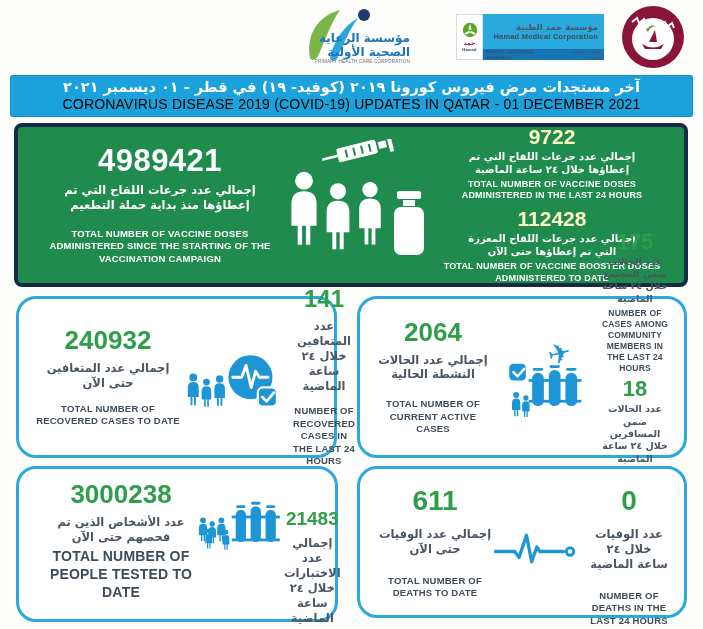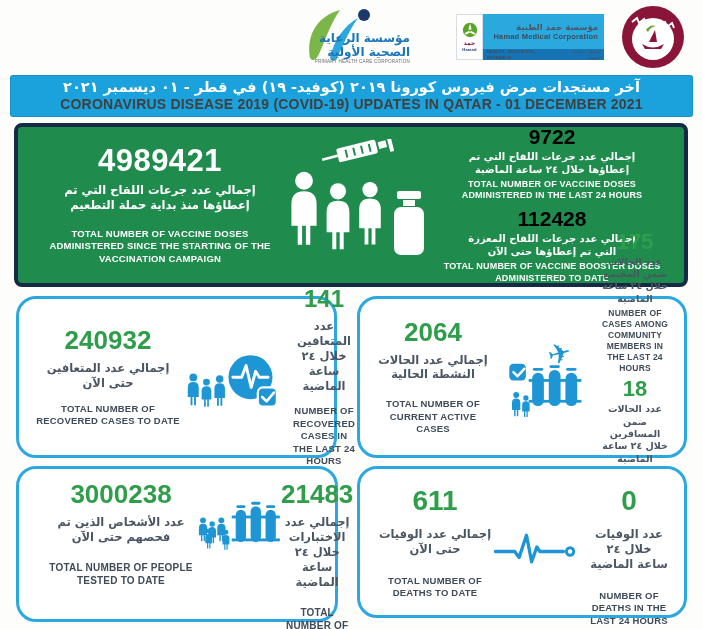--- a/index.html
+++ b/index.html
@@ -25,39 +25,39 @@
   .hmc-top .en { font-size:7.5px; font-weight:bold; line-height:1.2; }
   .hmc-strip { height:11px; background:#1674b4; color:#fff; display:flex; align-items:center; justify-content:space-between; padding:0 4px; }
   .hmc-strip .en { font-size:4px; letter-spacing:.2px; }
   .hmc-strip .ar { font-family:"DejaVu Sans",sans-serif; font-size:4.5px; direction:rtl; }
 
   .moph { position:absolute; left:616px; top:4px; width:74px; height:66px; }
 
   
   .banner { position:absolute; left:10px; top:75px; width:683px; height:42px; background:#1ba2dc; border-radius:3px; display:flex; flex-direction:column; align-items:center; justify-content:center; gap:1px; box-shadow:inset 0 0 0 1px rgba(0,60,90,.15); }
   .banner .ar { font-family:"DejaVu Sans",sans-serif; direction:rtl; color:#fff; font-weight:bold; font-size:14.5px; line-height:1.1; }
-  .banner .en { color:#404040; font-weight:bold; font-size:14px; letter-spacing:.2px; line-height:1.1; }
+  .banner .en { color:#000000; font-weight:normal; font-size:14px; letter-spacing:.2px; line-height:1.1; }
 
   
   .panel { position:absolute; background:#fff; border:3px solid #2ba8df; border-radius:20px; }
   .green-panel { position:absolute; left:14px; top:123px; width:674px; height:164px; background:#1f8c4d; border:4px solid #152a45; border-radius:8px; display:flex; align-items:center; padding:6px 16px; }
 
   .num { font-weight:bold; color:#2f9e4b; line-height:1; }
   .ar { font-family:"DejaVu Sans",sans-serif; direction:rtl; font-weight:bold; color:#4a5663; line-height:1.3; }
   .en { font-weight:bold; color:#3e4b59; line-height:1.3; letter-spacing:.2px; }
   .stat { text-align:center; display:flex; flex-direction:column; align-items:center; }
 
   
   .gp-left { flex:0 0 252px; }
   .gp-left .num { font-size:31px; color:#fff; letter-spacing:.5px; }
   .gp-left .ar { font-size:11.5px; color:#fff; max-width:205px; margin-top:7px; }
   .gp-left .en { font-size:9.5px; color:#fff; max-width:235px; margin-top:15px; }
   .gp-icon { flex:0 0 150px; display:flex; justify-content:center; }
   .gp-right { flex:1; display:flex; flex-direction:column; gap:6px; }
-  .gp-right .num { font-size:21px; color:#000000; }
+  .gp-right .num { font-size:21px; color:#fef9c3; }
   .gp-right .ar { font-size:10px; color:#fff; max-width:185px; margin-top:3px; }
   .gp-right .en { font-size:9px; color:#fff; max-width:240px; margin-top:3px; }
 
   
   .p-recovered { left:16px; top:296px; width:321px; height:162px; display:flex; align-items:center; padding:10px 14px; }
   .p-active    { left:357px; top:296px; width:330px; height:162px; display:flex; align-items:center; padding:8px 12px; }
   .p-recovered .stat1 { flex:0 0 150px; }
   .p-recovered .stat1 .num { font-size:26px; }
   .p-recovered .icon-box { flex:0 0 86px; display:flex; justify-content:center; align-self:center; margin-top:18px; }
   .p-recovered .stat2 { flex:1; }
@@ -75,23 +75,23 @@
   .p-active .ministats .ar { font-size:9.5px; max-width:175px; margin-top:3px; }
   .p-active .ministats .en { font-size:8.5px; max-width:185px; margin-top:3px; }
 
   
   .p-tests { left:16px; top:466px; width:322px; height:156px; padding:12px 28px 8px; }
   .tests-top { display:flex; align-items:flex-start; }
   .tests-top .stat1 { flex:0 0 148px; }
   .tests-top .stat1 .num { font-size:26px; }
   .tests-top .icon-box { flex:0 0 72px; display:flex; justify-content:center; margin-top:10px; }
   .tests-top .stat2 { flex:1; }
-  .tests-top .stat2 .num { font-size:26px; }
+  .tests-top .stat2 .num { font-size:19px;margin-top:28px; }
   .p-tests .ar { font-size:11.5px; max-width:135px; margin-top:8px; }
-  .p-tests .en { font-size:10px; max-width:160px; margin-top:16px; }
+  .p-tests .en { font-size:14px; max-width:160px; margin-top:2px; }
 
   .p-deaths { left:357px; top:466px; width:330px; height:152px; display:flex; align-items:flex-start; padding:18px 16px; }
   .p-deaths .stat1 { flex:0 0 118px; }
   .p-deaths .stat1 .num { font-size:28px; }
   .p-deaths .icon-box { flex:0 0 92px; display:flex; justify-content:center; margin-top:42px; }
   .p-deaths .stat2 { flex:1; }
   .p-deaths .stat2 .num { font-size:28px; }
   .p-deaths .ar { font-size:11.5px; max-width:115px; margin-top:12px; }
   .p-deaths .en { font-size:9.5px; max-width:130px; margin-top:18px; }
 </style>

